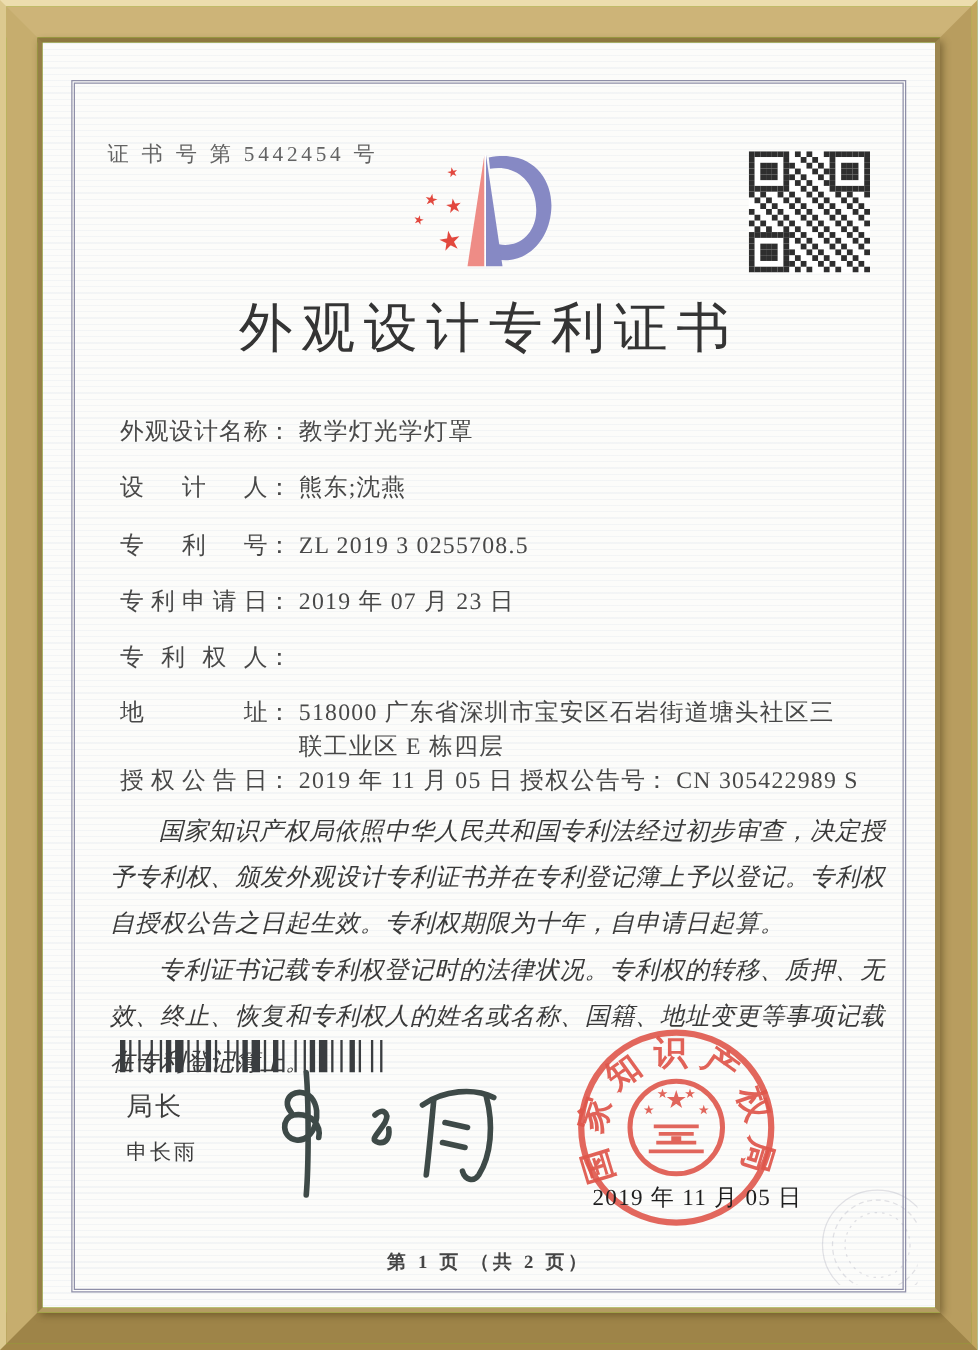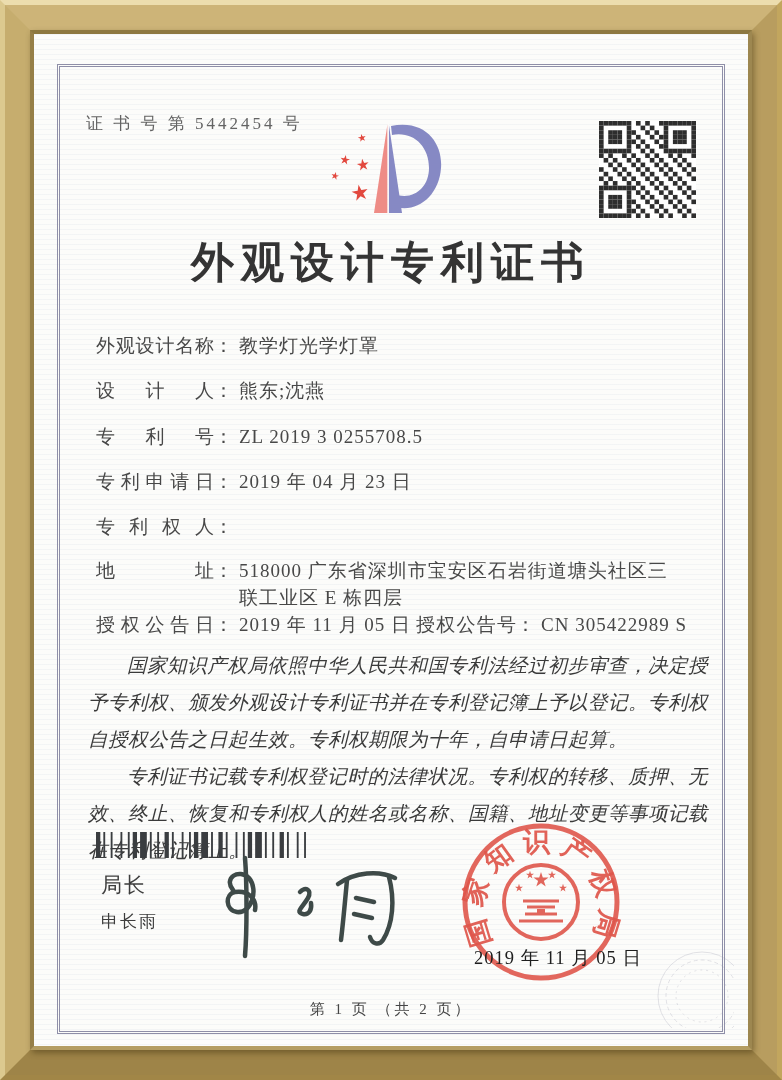--- a/index.html
+++ b/index.html
@@ -25,21 +25,21 @@
     border:3px double #8f8fa8; pointer-events:none; }
 
   
   .cert-no { position:absolute; left:86px; top:112px; font-size:17px; color:#636363;
     letter-spacing:3px; }
 
   .logo { position:absolute; left:330px; top:120px; }
   .qr { position:absolute; left:599px; top:121px; width:97px; height:97px; background:#fff; }
 
   .title { position:absolute; left:57px; right:57px; top:234px; text-align:center;
-    font-size:43px; font-weight:bold; color:#343434; letter-spacing:7px; }
+    font-size:43px; font-weight:normal; color:#343434; letter-spacing:7px; }
 
   
   .field-row { position:absolute; left:96px; width:600px; display:flex; align-items:flex-start;
     font-size:19px; color:#484848; line-height:27px; }
   .field-label { width:118px; text-align:justify; text-align-last:justify; flex:0 0 118px; }
   .field-colon { flex:0 0 auto; }
   .field-value { flex:1 1 auto; padding-left:6px; letter-spacing:1px; }
   .grant-group2 { position:absolute; left:292px; top:0; display:flex; font-size:19px; color:#484848;margin-left:28px; }
   .grant-group2 .field-label { width:100px; flex:0 0 100px; }
 
@@ -55,21 +55,21 @@
   .issuer-name { position:absolute; left:101px; top:910px; font-size:17px; color:#3d3d3d;
     font-family:Liberation Mono, monospace; letter-spacing:2px; }
   .signature { position:absolute; left:205px; top:852px; }
   .seal { position:absolute; left:445px; top:806px; }
   .seal-date { position:absolute; left:474px; top:945px; font-size:18.5px; color:#1e1e1e;
     letter-spacing:1px; z-index:3; }
 
   .watermark { position:absolute; right:14px; bottom:18px; opacity:.28; }
 
   .footer { position:absolute; left:57px; right:57px; top:1000px; text-align:center;
-    font-size:15px; color:#454545; letter-spacing:3px; }
+    font-size:15px; color:#454545; letter-spacing:3px;font-weight:bold; }
 </style>
 </head>
 <body>
 
 <div class="page">
 
   <div class="paper">
 
     <svg class="watermark" width="110" height="110" viewBox="0 0 110 110">
       <g fill="none" stroke="#9a9aac" stroke-width="1">
@@ -337,21 +337,21 @@
     <span class="field-value">熊东;沈燕</span>
   </div>
   <div class="field-row" style="top:423px">
     <span class="field-label">专利号</span>
       <span class="field-colon">：</span>
     <span class="field-value">ZL 2019 3 0255708.5</span>
   </div>
   <div class="field-row" style="top:468px">
     <span class="field-label">专利申请日</span>
       <span class="field-colon">：</span>
-    <span class="field-value">2019 年 04 月 23 日</span>
+    <span class="field-value">2019 年 07 月 23 日</span>
   </div>
   <div class="field-row" style="top:513px">
     <span class="field-label">专利权人</span>
       <span class="field-colon">：</span>
   </div>
   <div class="field-row" style="top:557px; width:572px">
     <span class="field-label">地址</span>
       <span class="field-colon">：</span>
     <span class="field-value">518000 广东省深圳市宝安区石岩街道塘头社区三联工业区 E 栋四层</span>
   </div>

